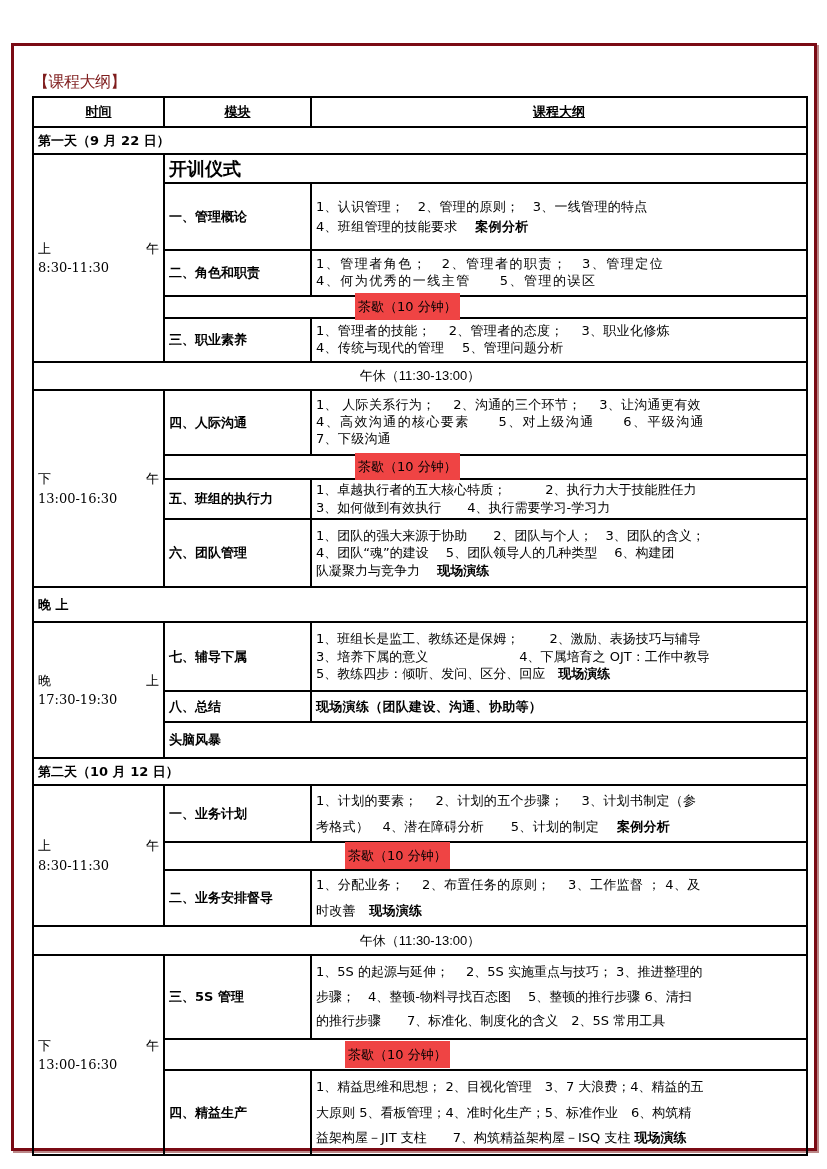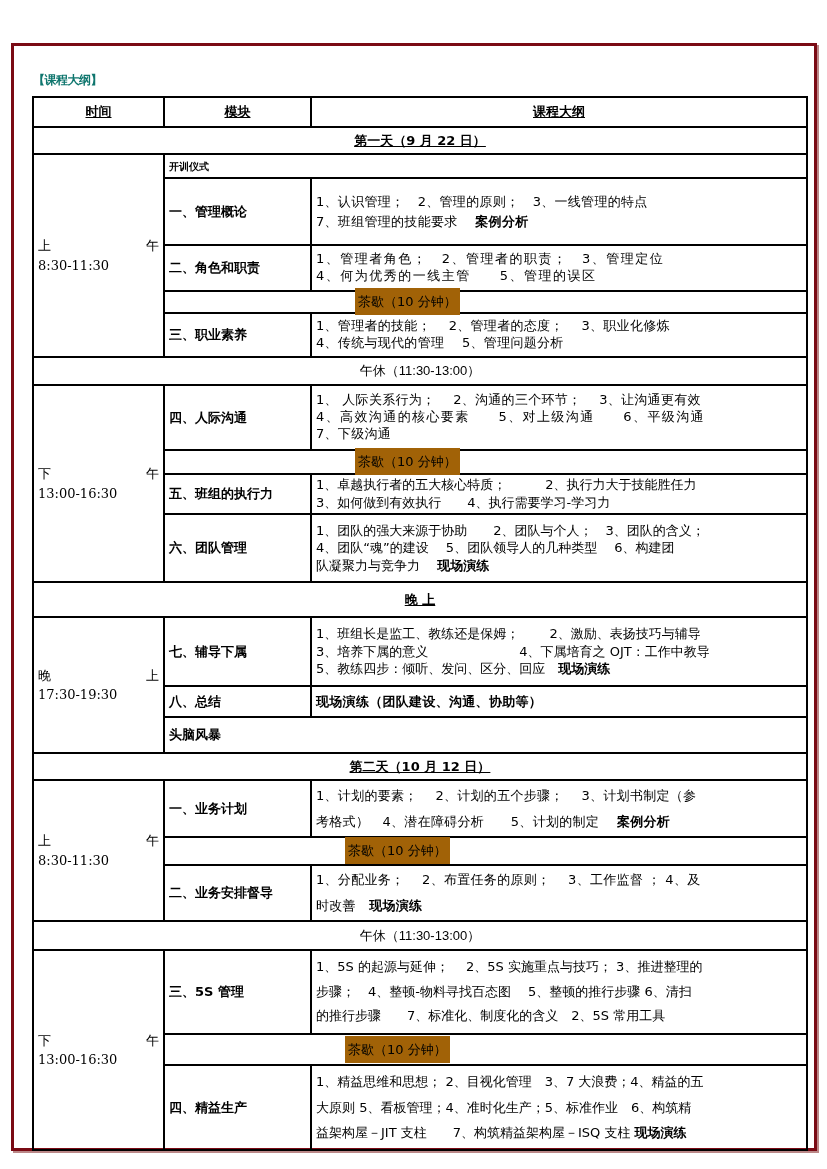--- a/index.html
+++ b/index.html
@@ -1,40 +1,40 @@
 <!DOCTYPE html>
 <html><head>
 <meta charset="utf-8">
 <style>
   html, body { margin:0; padding:0; background:#ffffff; }
   body { width:827px; height:1169px; position:relative; overflow:hidden;
          font-family:"DejaVu Sans","Liberation Sans",sans-serif; }
   .frame { position:absolute; left:11px; top:43px; width:800px; height:1102px;
            border:3px solid #7a0a14; box-shadow:2px 2px 0 #b88; background:#fff; }
-  .doc-title { position:absolute; left:33px; top:72px; font-size:12px; font-weight:bold;
-               color:#0f766e; letter-spacing:-0.5px; }
+  .doc-title { position:absolute; left:33px; top:72px; font-size:16px; font-weight:normal;
+               color:#7f1d1d; letter-spacing:-0.5px; }
   table.outline { position:absolute; left:32px; top:96px; width:774px;
                   border-collapse:collapse; table-layout:fixed; }
   table.outline td { border:2px solid #000; padding:0 4px; vertical-align:middle;
                      font-size:13px; color:#000; line-height:1.5; }
   col.c1 { width:131px; } col.c2 { width:147px; } col.c3 { width:496px; }
   .hdr td { height:28px; text-align:center; color:#0000ee; font-weight:bold;
             font-size:15px; text-decoration:underline; vertical-align:bottom;margin-top:45px; }
-  .dayrow td { height:25px; text-align:center; color:#e00000; font-weight:bold; font-size:13px;text-decoration:underline; }
+  .dayrow td { height:25px; text-align:left; color:#e00000; font-weight:bold; font-size:13px; }
   .red-bold { color:#e00000; font-weight:bold; }
   .rest td { height:26px; text-align:center; color:#e03030; font-size:13px;
              font-family:Liberation Sans, sans-serif; }
   .time { color:#8b3a3a; font-family:"DejaVu Serif","Liberation Serif",serif; font-size:14px; line-height:2; }
   .time .period { display:flex; justify-content:space-between; }
   .module { font-weight:bold; font-size:13.5px; }
   .content { font-size:13px; letter-spacing:0.3px; }
   .content .line { display:block; white-space:nowrap; }
   .content.wide { line-height:2; }
   .content .tag { font-weight:bold; }
-  .tea { background:#a16207; padding:6px 3px; }
+  .tea { background:#ef4444; padding:6px 3px; }
   .teacell { text-align:left; padding-left:190px !important; font-size:13px; }
   .teacell.d2 { padding-left:180px !important; }
 </style>
 </head>
 <body>
 
 <div class="frame"></div>
 <div class="doc-title">【课程大纲】</div>
 
 <table class="outline">
@@ -56,28 +56,28 @@
   </tr>
 
   <tr style="height:24px">
     <td rowspan="5" class="time">
       <div class="period">
         <span>上</span>
         <span>午</span>
       </div>
       <div>8:30-11:30</div>
     </td>
-    <td colspan="2" class="red-bold" style="font-size:10px">开训仪式</td>
+    <td colspan="2" class="red-bold" style="font-size:18px">开训仪式</td>
   </tr>
 
   <tr style="height:67px">
     <td class="module">一、管理概论</td>
     <td class="content">
       <span class="line">1、认识管理；　2、管理的原则；　3、一线管理的特点</span>
-      <span class="line"><span>7、班组管理的技能要求</span>　 <span class="tag">案例分析</span></span>
+      <span class="line"><span>4、班组管理的技能要求</span>　 <span class="tag">案例分析</span></span>
     </td>
   </tr>
 
   <tr style="height:46px">
     <td class="module">二、角色和职责</td>
     <td class="content" style="letter-spacing:1.5px;line-height:1.3">
       <span class="line">1、管理者角色；　2、管理者的职责；　3、管理定位</span>
       <span class="line">4、何为优秀的一线主管　　5、管理的误区</span>
     </td>
   </tr>

